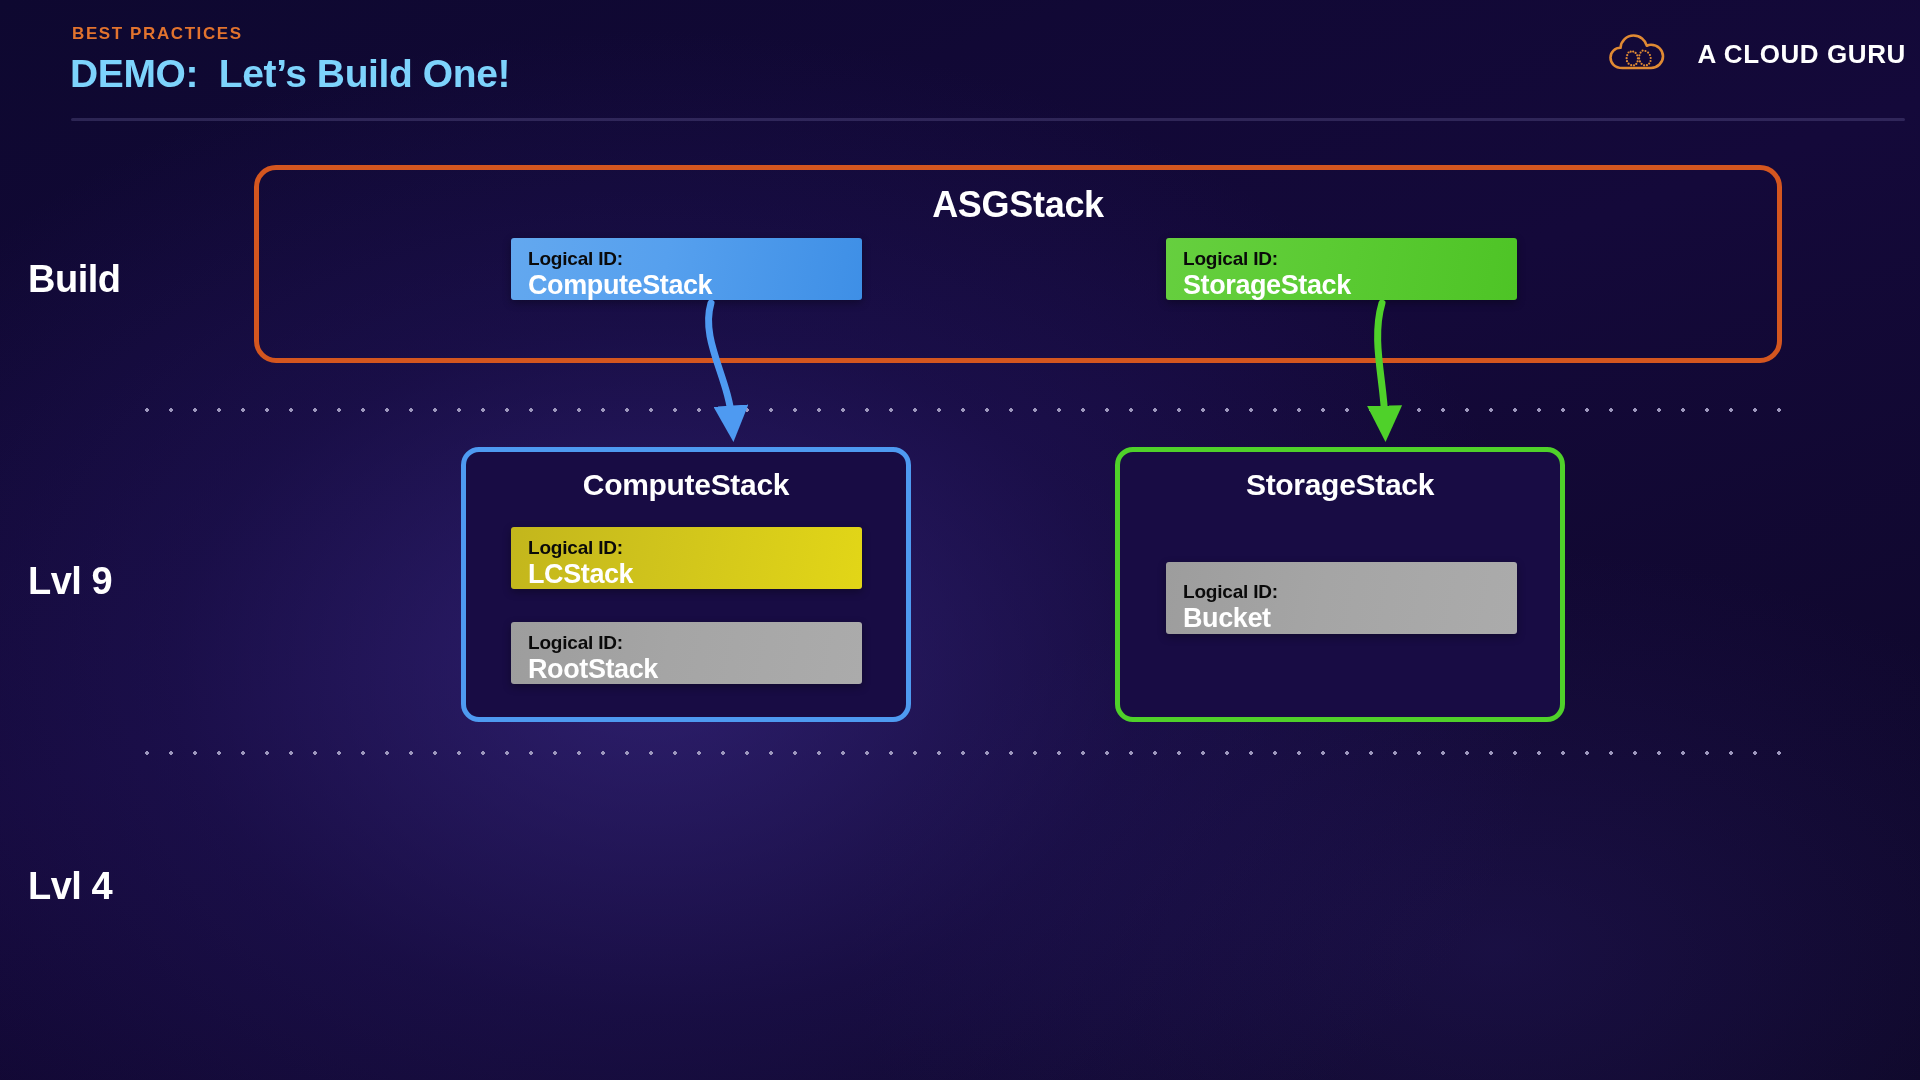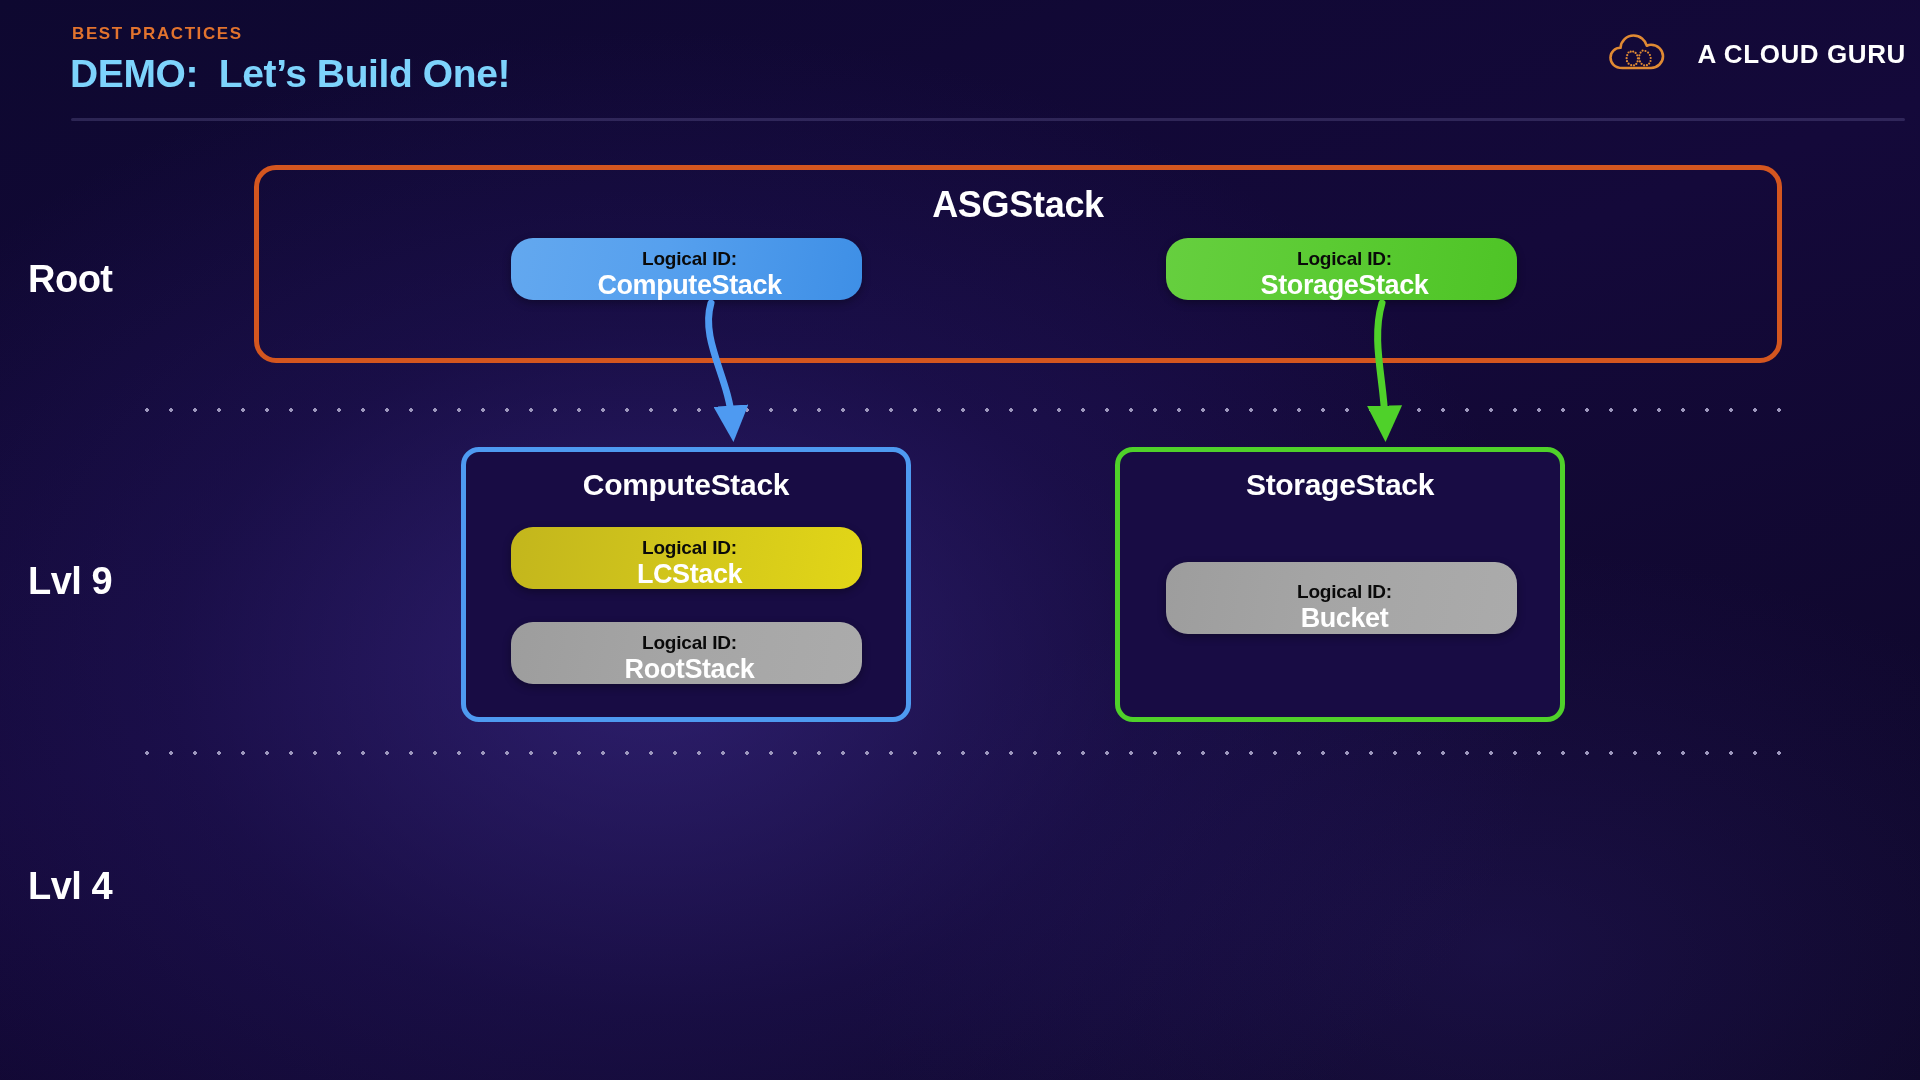--- a/index.html
+++ b/index.html
@@ -83,24 +83,23 @@
   .stack-box.compute{ left:461px; top:447px; width:450px; height:275px; border:5px solid #4e9af1; }
   .stack-box.storage{ left:1115px; top:447px; width:450px; height:275px; border:5px solid #4fd12a; }
   .stack-title{
     position:absolute; left:0; right:0; top:16px;
     text-align:center; color:#ffffff;
     font-size:30px; font-weight:bold; letter-spacing:-0.3px;
   }
 
   
   .badge{
-    position:absolute; border-radius:22px;
-    padding:11px 0 11px 6px;
+    position:absolute; border-radius:3px;
+    padding:11px 0 11px 17px;
     box-shadow:0 3px 9px rgba(0,0,0,0.33);
-    text-align:center;
   }
   .badge .lid{
     display:block; color:#0a0a0a; font-size:19px; font-weight:bold;
     letter-spacing:-0.2px; line-height:1.08;
   }
   .badge .val{
     display:block; color:#ffffff; font-size:27px; font-weight:bold;
     letter-spacing:-0.4px; line-height:1.18;
   }
   .badge.blue  { background:linear-gradient(100deg,#63a8ef 0%, #56a0ee 44%, #3e8fe6 100%); }
@@ -161,21 +160,21 @@
             <circle cx="41.9" cy="25.0" r="1.1"></circle>
           <circle cx="40.1" cy="22.6" r="1.1"></circle>
             <circle cx="37.5" cy="21.0" r="1.1"></circle>
         </g>
       </svg>
     </span>
     <span class="brand-text">A CLOUD GURU</span>
   </div>
 </div>
 
-<div class="lvl-label lvl-root">Root</div>
+<div class="lvl-label lvl-root">Build</div>
 <div class="lvl-label lvl-1">Lvl 9</div>
 <div class="lvl-label lvl-2">Lvl 4</div>
 
 <div class="dots dots-1"></div>
 <div class="dots dots-2"></div>
 
 <div class="rootstack-box">
   <div class="rootstack-title">ASGStack</div>
 </div>
 

